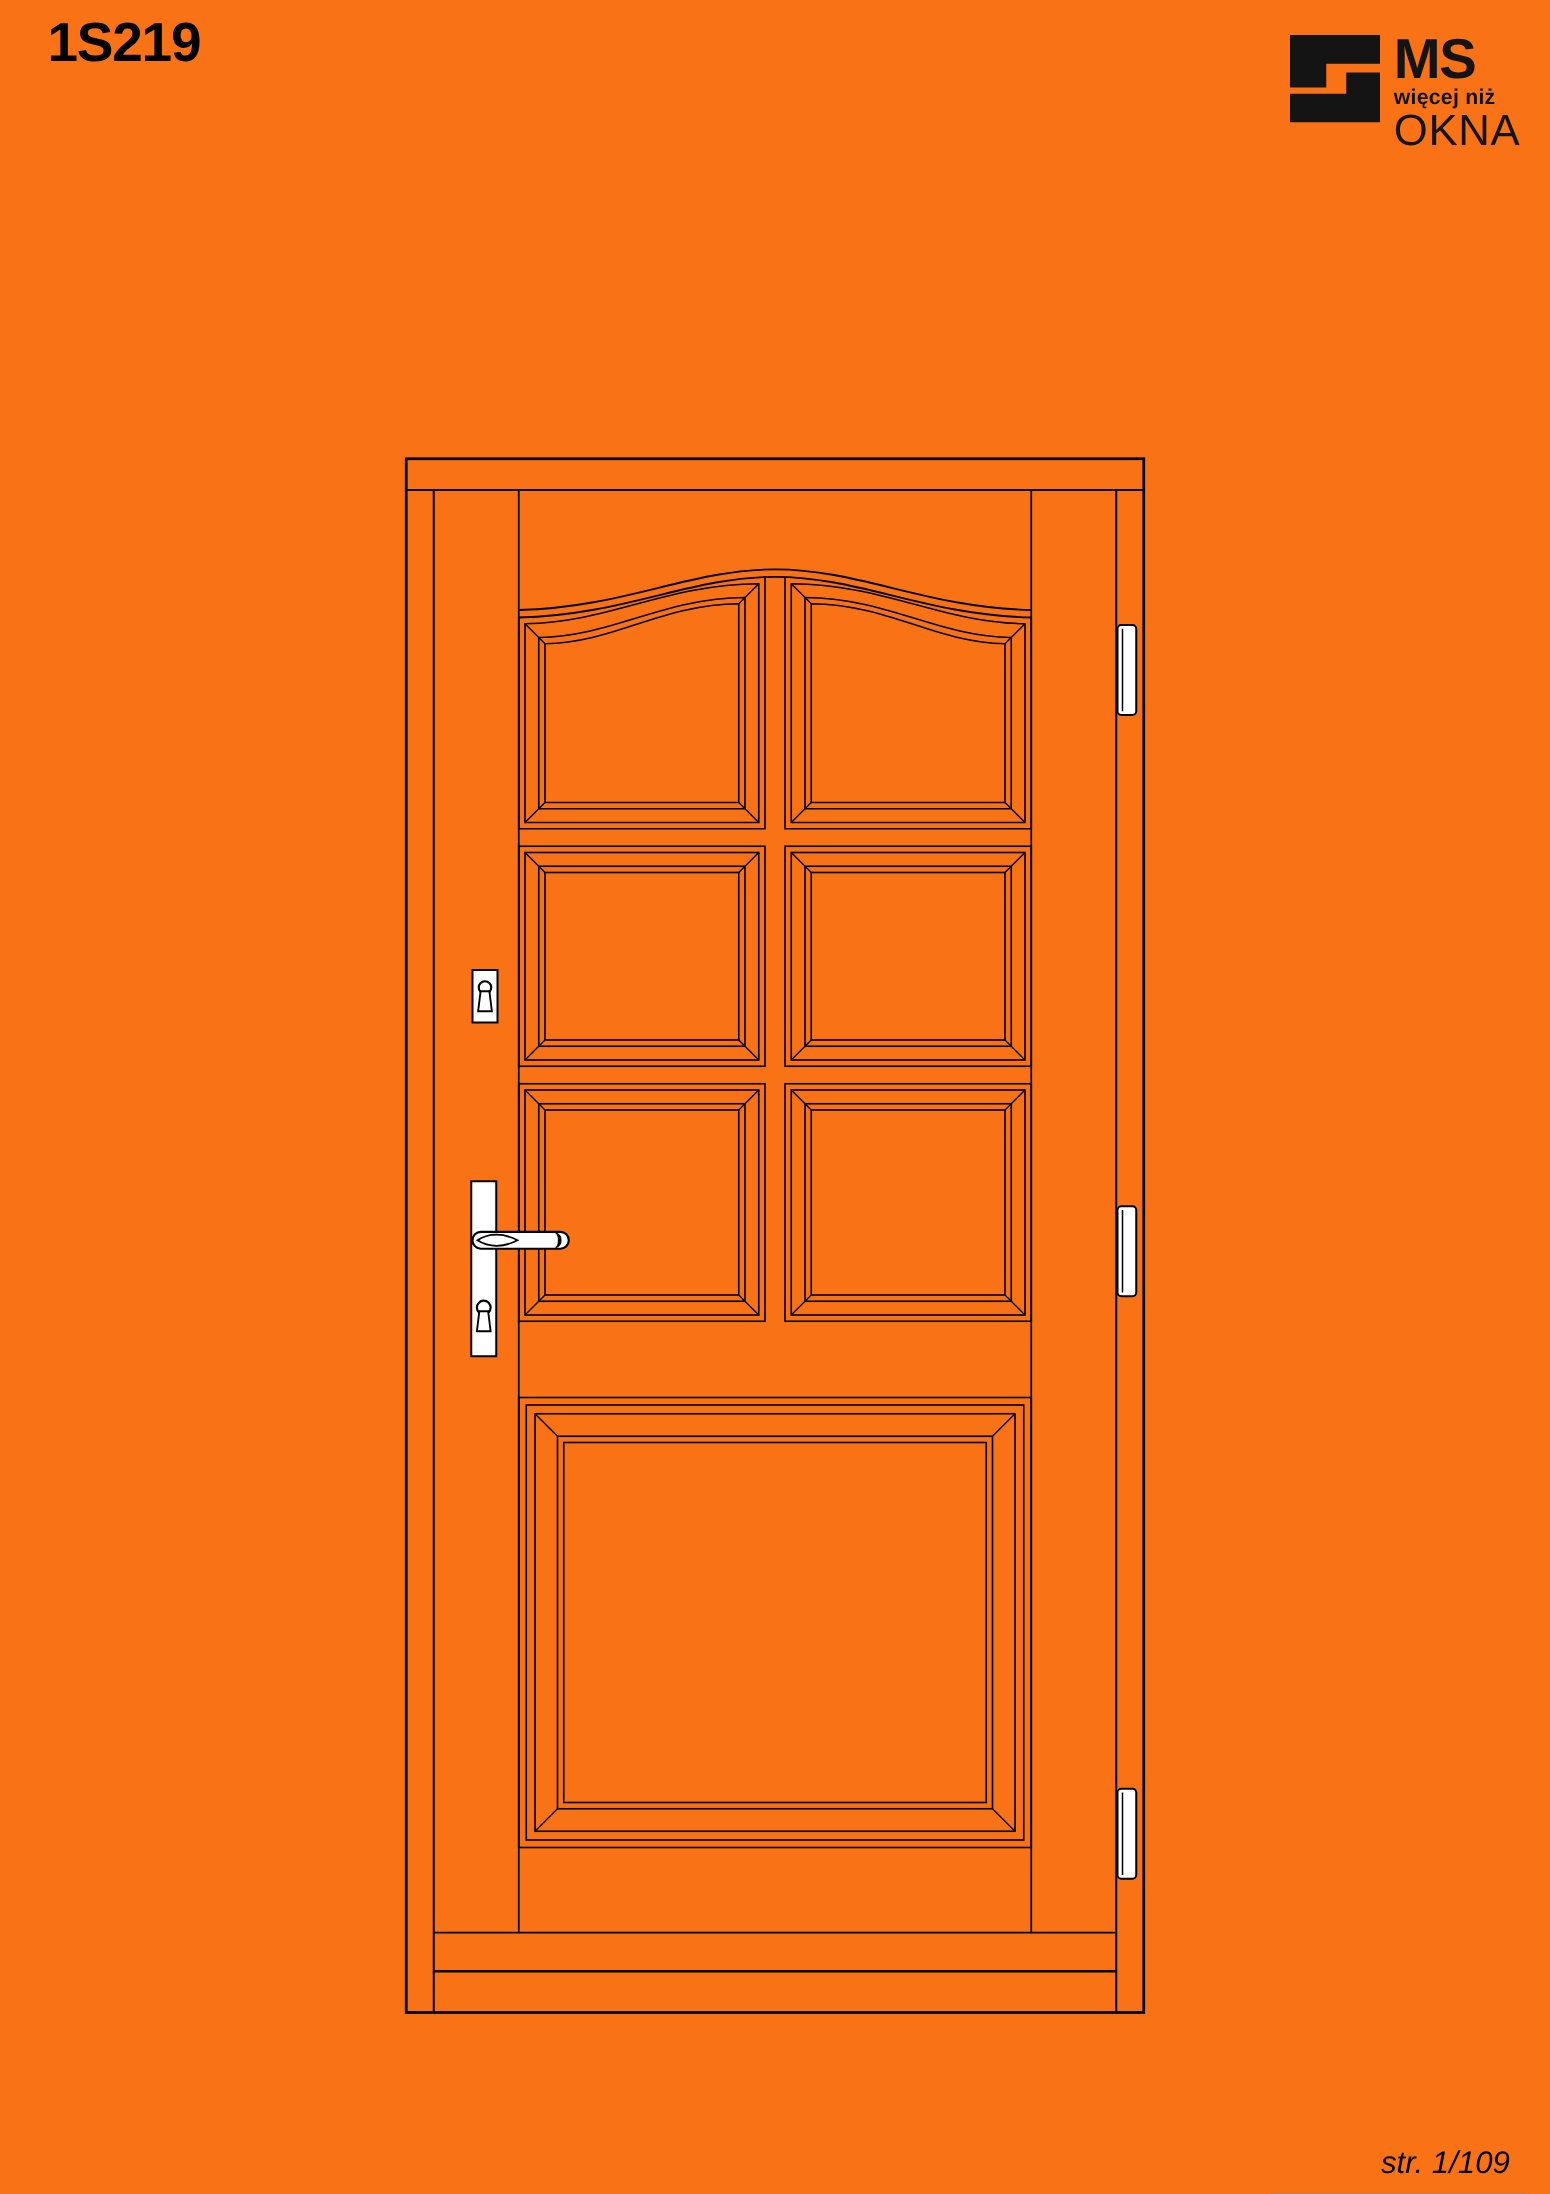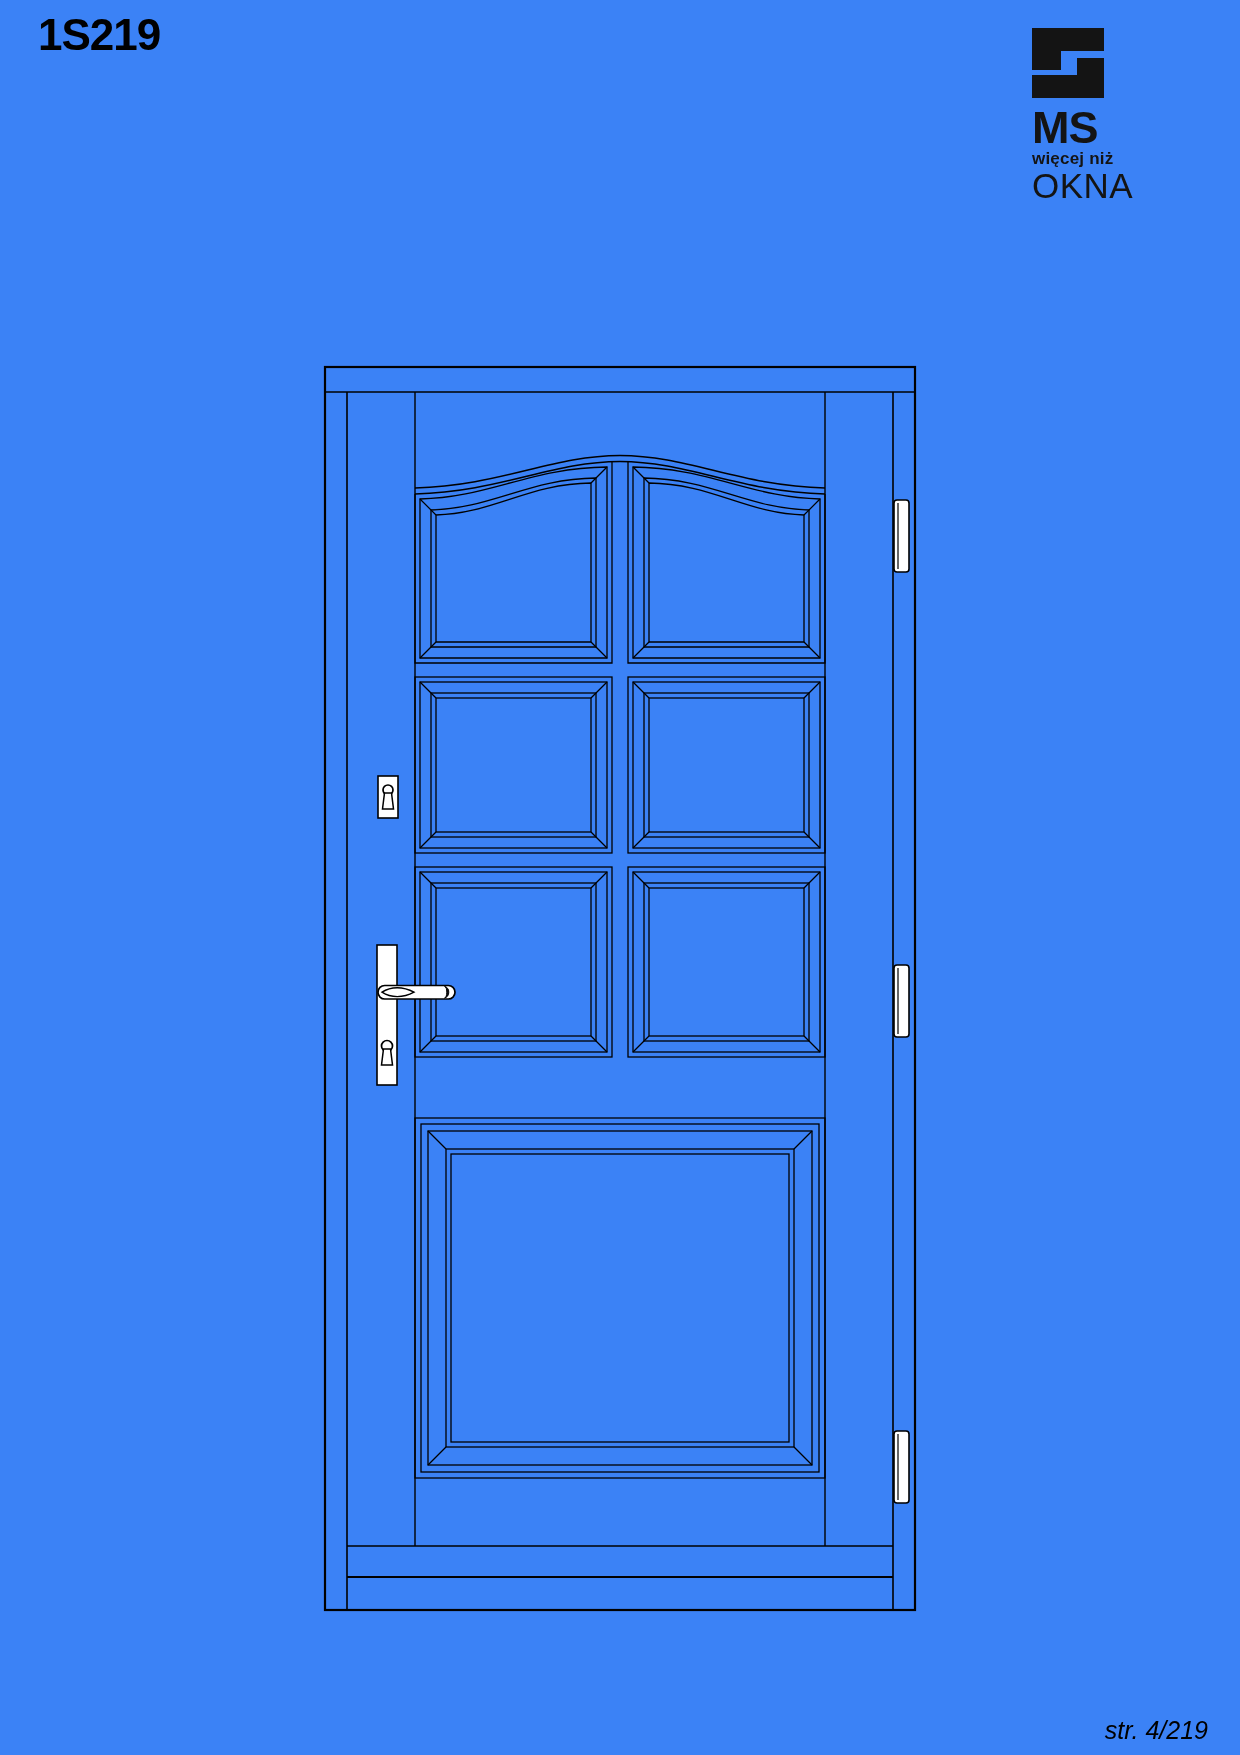--- a/index.html
+++ b/index.html
@@ -1,25 +1,25 @@
 <!DOCTYPE html>
 <html><head>
 <meta charset="utf-8">
 <style>
   html,body{margin:0;padding:0;background:#888;}
   #page{
-    position:relative;width:1240px;height:1755px;background:#3b82f6;
+    position:relative;width:1240px;height:1755px;background:#f97316;
     font-family:"Liberation Sans", sans-serif;overflow:hidden;margin:0 auto;
   }
   #doc-title{
     position:absolute;left:38px;top:10px;
     font-size:44px;font-weight:bold;color:#000;letter-spacing:-1px;
   }
   #brand{
-    position:absolute;left:1032px;top:28px;display:flex;gap:11px;align-items:flex-start;flex-direction:column;
+    position:absolute;left:1032px;top:28px;display:flex;gap:11px;align-items:flex-start;
   }
   #brand .mark{width:72px;height:70px;flex:0 0 auto;}
   #brand .txt{display:flex;flex-direction:column;color:#141414;}
   #brand .txt .ms{font-size:45px;line-height:37px;font-weight:bold;letter-spacing:-1px;}
   #brand .txt .tagline{font-size:17px;line-height:19px;font-weight:bold;margin-top:3px;letter-spacing:0.2px;}
   #brand .txt .okna{font-size:35px;line-height:33px;font-weight:normal;margin-top:1px;letter-spacing:0.5px;}
   #drawing{position:absolute;left:0;top:0;width:1240px;height:1755px;}
   #page-footer{
     position:absolute;right:32px;top:1716px;
     font-size:25px;font-style:italic;color:#000;
@@ -156,14 +156,14 @@
         <rect x="378" y="985.5" width="77" height="13.5" rx="6.7" fill="#fff" stroke="#000000" stroke-width="1.7"></rect>
         <path d="M382,992.2 C391,986.3 403,986.3 414,992.2 C403,998.1 391,998.1 382,992.2 Z" fill="#fff" stroke="#000000" stroke-width="1.4" stroke-linecap="butt"></path>
         <path d="M444.5,986.3 A6.2,6.2 0 0 1 444.5,998.1 A2.8,6 0 0 0 444.5,986.3 Z" fill="#111" stroke="#000000" stroke-width="1" stroke-linecap="butt"></path>
       </g>
       <g>
         <circle cx="387" cy="1046" r="5.5" fill="none" stroke="#000000" stroke-width="1.7"></circle>
         <path d="M383.5,1049 L390.5,1049 L392.5,1065 L381.5,1065 Z" fill="#fff" stroke="#000000" stroke-width="1.5" stroke-linecap="butt"></path>
       </g>
     </svg>
 
-  <div id="page-footer">str. 4/219</div>
+  <div id="page-footer">str. 1/109</div>
 </div>
 
 </body></html>

